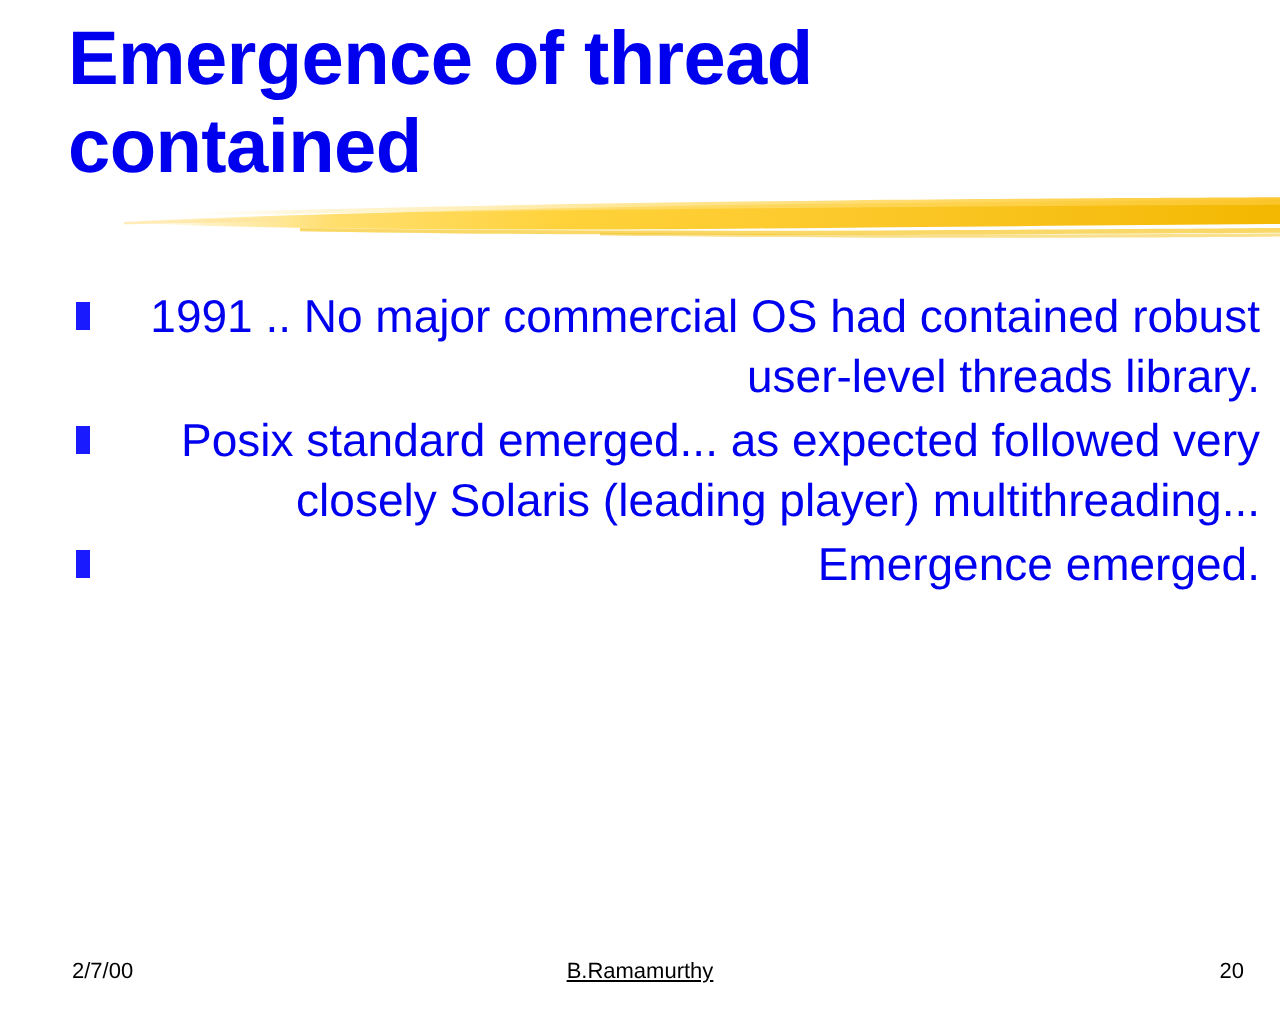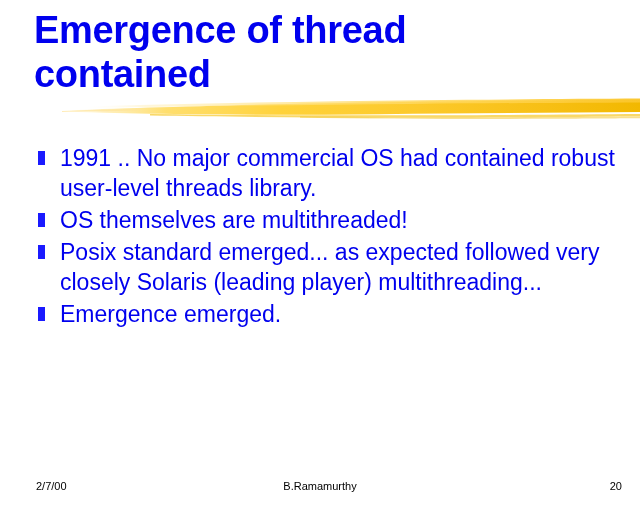--- a/index.html
+++ b/index.html
@@ -59,20 +59,21 @@
   }
   .bullet-item {
     position: relative;
     padding-left: 26px;
     margin: 0 0 2px 0;
     color: #0000ee;
     font-family: "Liberation Sans", sans-serif;
     font-size: 23px;
     line-height: 30px;
     font-weight: normal;
+    text-align: right;
   }
   .bullet-marker {
     position: absolute;
     left: 4px;
     top: 8px;
     width: 7px;
     height: 14px;
     background: #1a1aff;
     display: block;
   }
@@ -91,21 +92,21 @@
   .footer-cell {
     position: absolute;
     top: 0;
     font-family: "Liberation Sans", sans-serif;
     font-size: 11px;
     line-height: 16px;
     color: #000000;
     white-space: nowrap;
   }
   #footer-date   { left: 36px; }
-  #footer-author { left: 0; width: 640px; text-align: center; }
+  #footer-author { left: 0; width: 640px; text-align: center; text-decoration: underline; }
   #footer-page   { right: 18px; left: auto; text-align: center; }
 </style>
 </head>
 <body>
 
 <div id="slide">
 
   <div id="title-block">
     <div class="title-line">Emergence of thread</div>
     <div class="title-line">contained</div>
@@ -144,24 +145,20 @@
   </div>
 
   <div id="bullet-list">
 
     <div class="bullet-item">
       <span class="bullet-marker"></span>
       <span class="bullet-text">1991 .. No major commercial OS had contained robust user-level threads library.</span>
     </div>
 
 
-    <div class="bullet-item">
-      <span class="bullet-marker"></span>
-      <span class="bullet-text">OS themselves are multithreaded!</span>
-    </div>
 
     <div class="bullet-item">
       <span class="bullet-marker"></span>
       <span class="bullet-text">Posix standard emerged... as expected followed very closely Solaris (leading player) multithreading...</span>
     </div>
 
     <div class="bullet-item">
       <span class="bullet-marker"></span>
       <span class="bullet-text">Emergence emerged.</span>
     </div>

